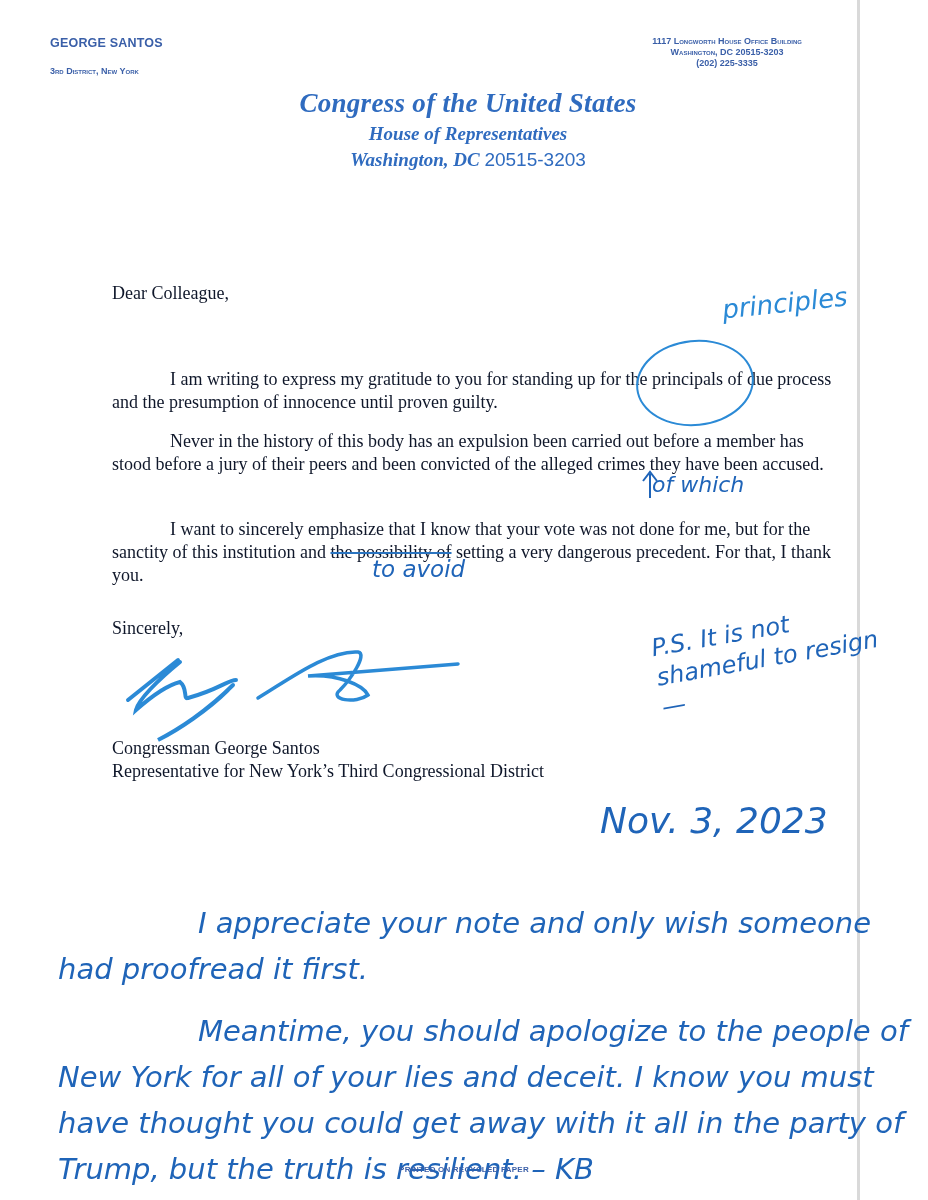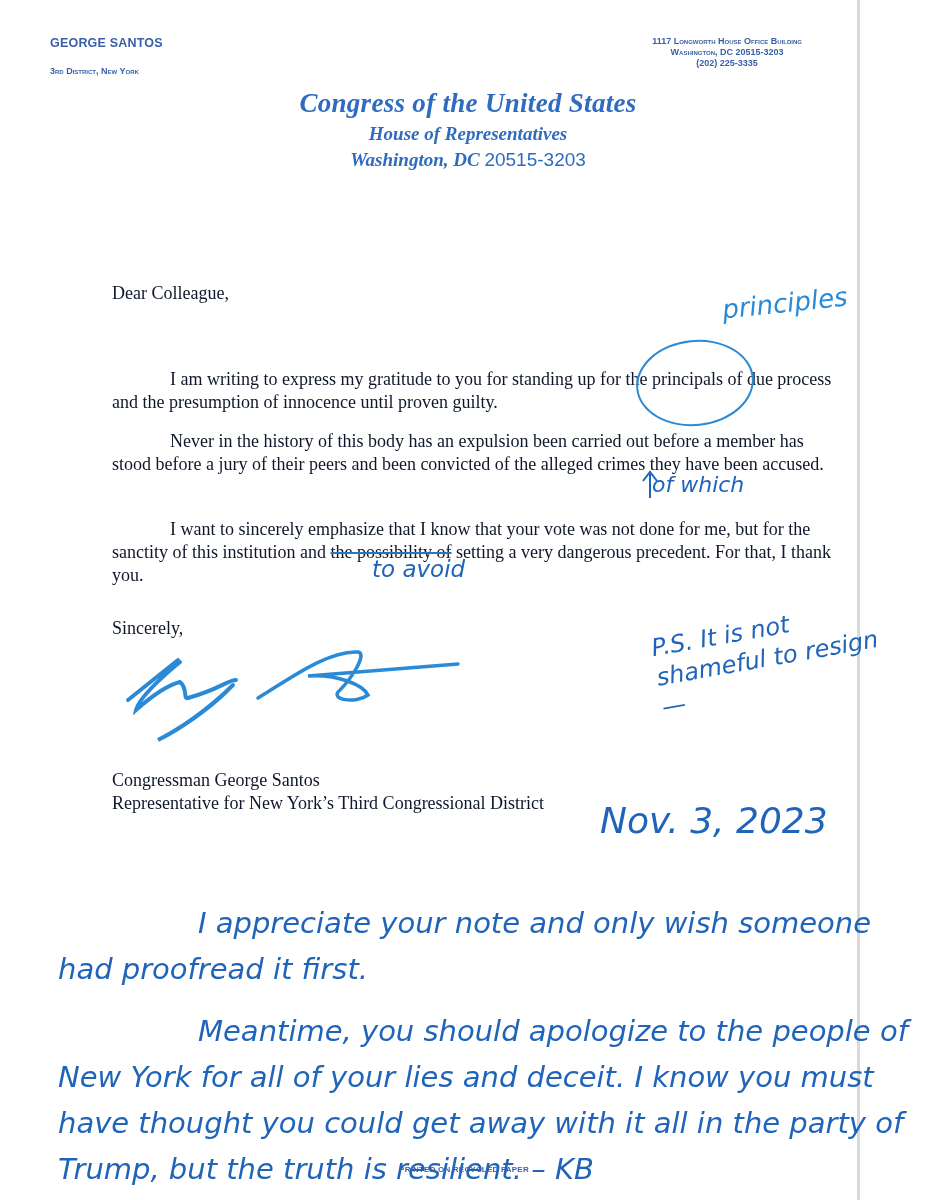--- a/index.html
+++ b/index.html
@@ -21,21 +21,21 @@
   .lh-city .zip { font-family: "Liberation Sans", sans-serif; font-weight: normal; font-style: normal; }
 
   .body-text { position: absolute; left: 112px; width: 730px; color: #0f172a; font-size: 18px; line-height: 23px; font-family: "Liberation Serif", serif; }
   .salutation { top: 282px; }
   .p1 { top: 368px; }
   .p2 { top: 430px; }
   .p3 { top: 518px; }
   .indent { text-indent: 58px; }
   .strike { text-decoration: line-through; text-decoration-color: #2a74c0; text-decoration-thickness: 2px; }
   .closing { top: 617px; }
-  .sig-name { top: 737px; margin-top: 32px; }
+  .sig-name { top: 737px; }
 
   .hand { position: absolute; color: #1f64b8; font-family: "DejaVu Sans", sans-serif; font-style: italic; }
   .hand-light { color: #2b8ad6; }
 
   .ann-principles { left: 722px; top: 288px; font-size: 26px; transform: rotate(-6deg); }
   .ann-circle { position: absolute; left: 636px; top: 340px; width: 114px; height: 82px; border: 2px solid #2b8ad6; border-radius: 50%; transform: rotate(-6deg); }
   .ann-ofwhich { left: 652px; top: 472px; font-size: 22px; }
   .ann-toavoid { left: 372px; top: 556px; font-size: 23px; }
   .ann-ps { left: 655px; top: 612px; font-size: 24px; line-height: 30px; transform: rotate(-10deg); width: 240px; }
 

